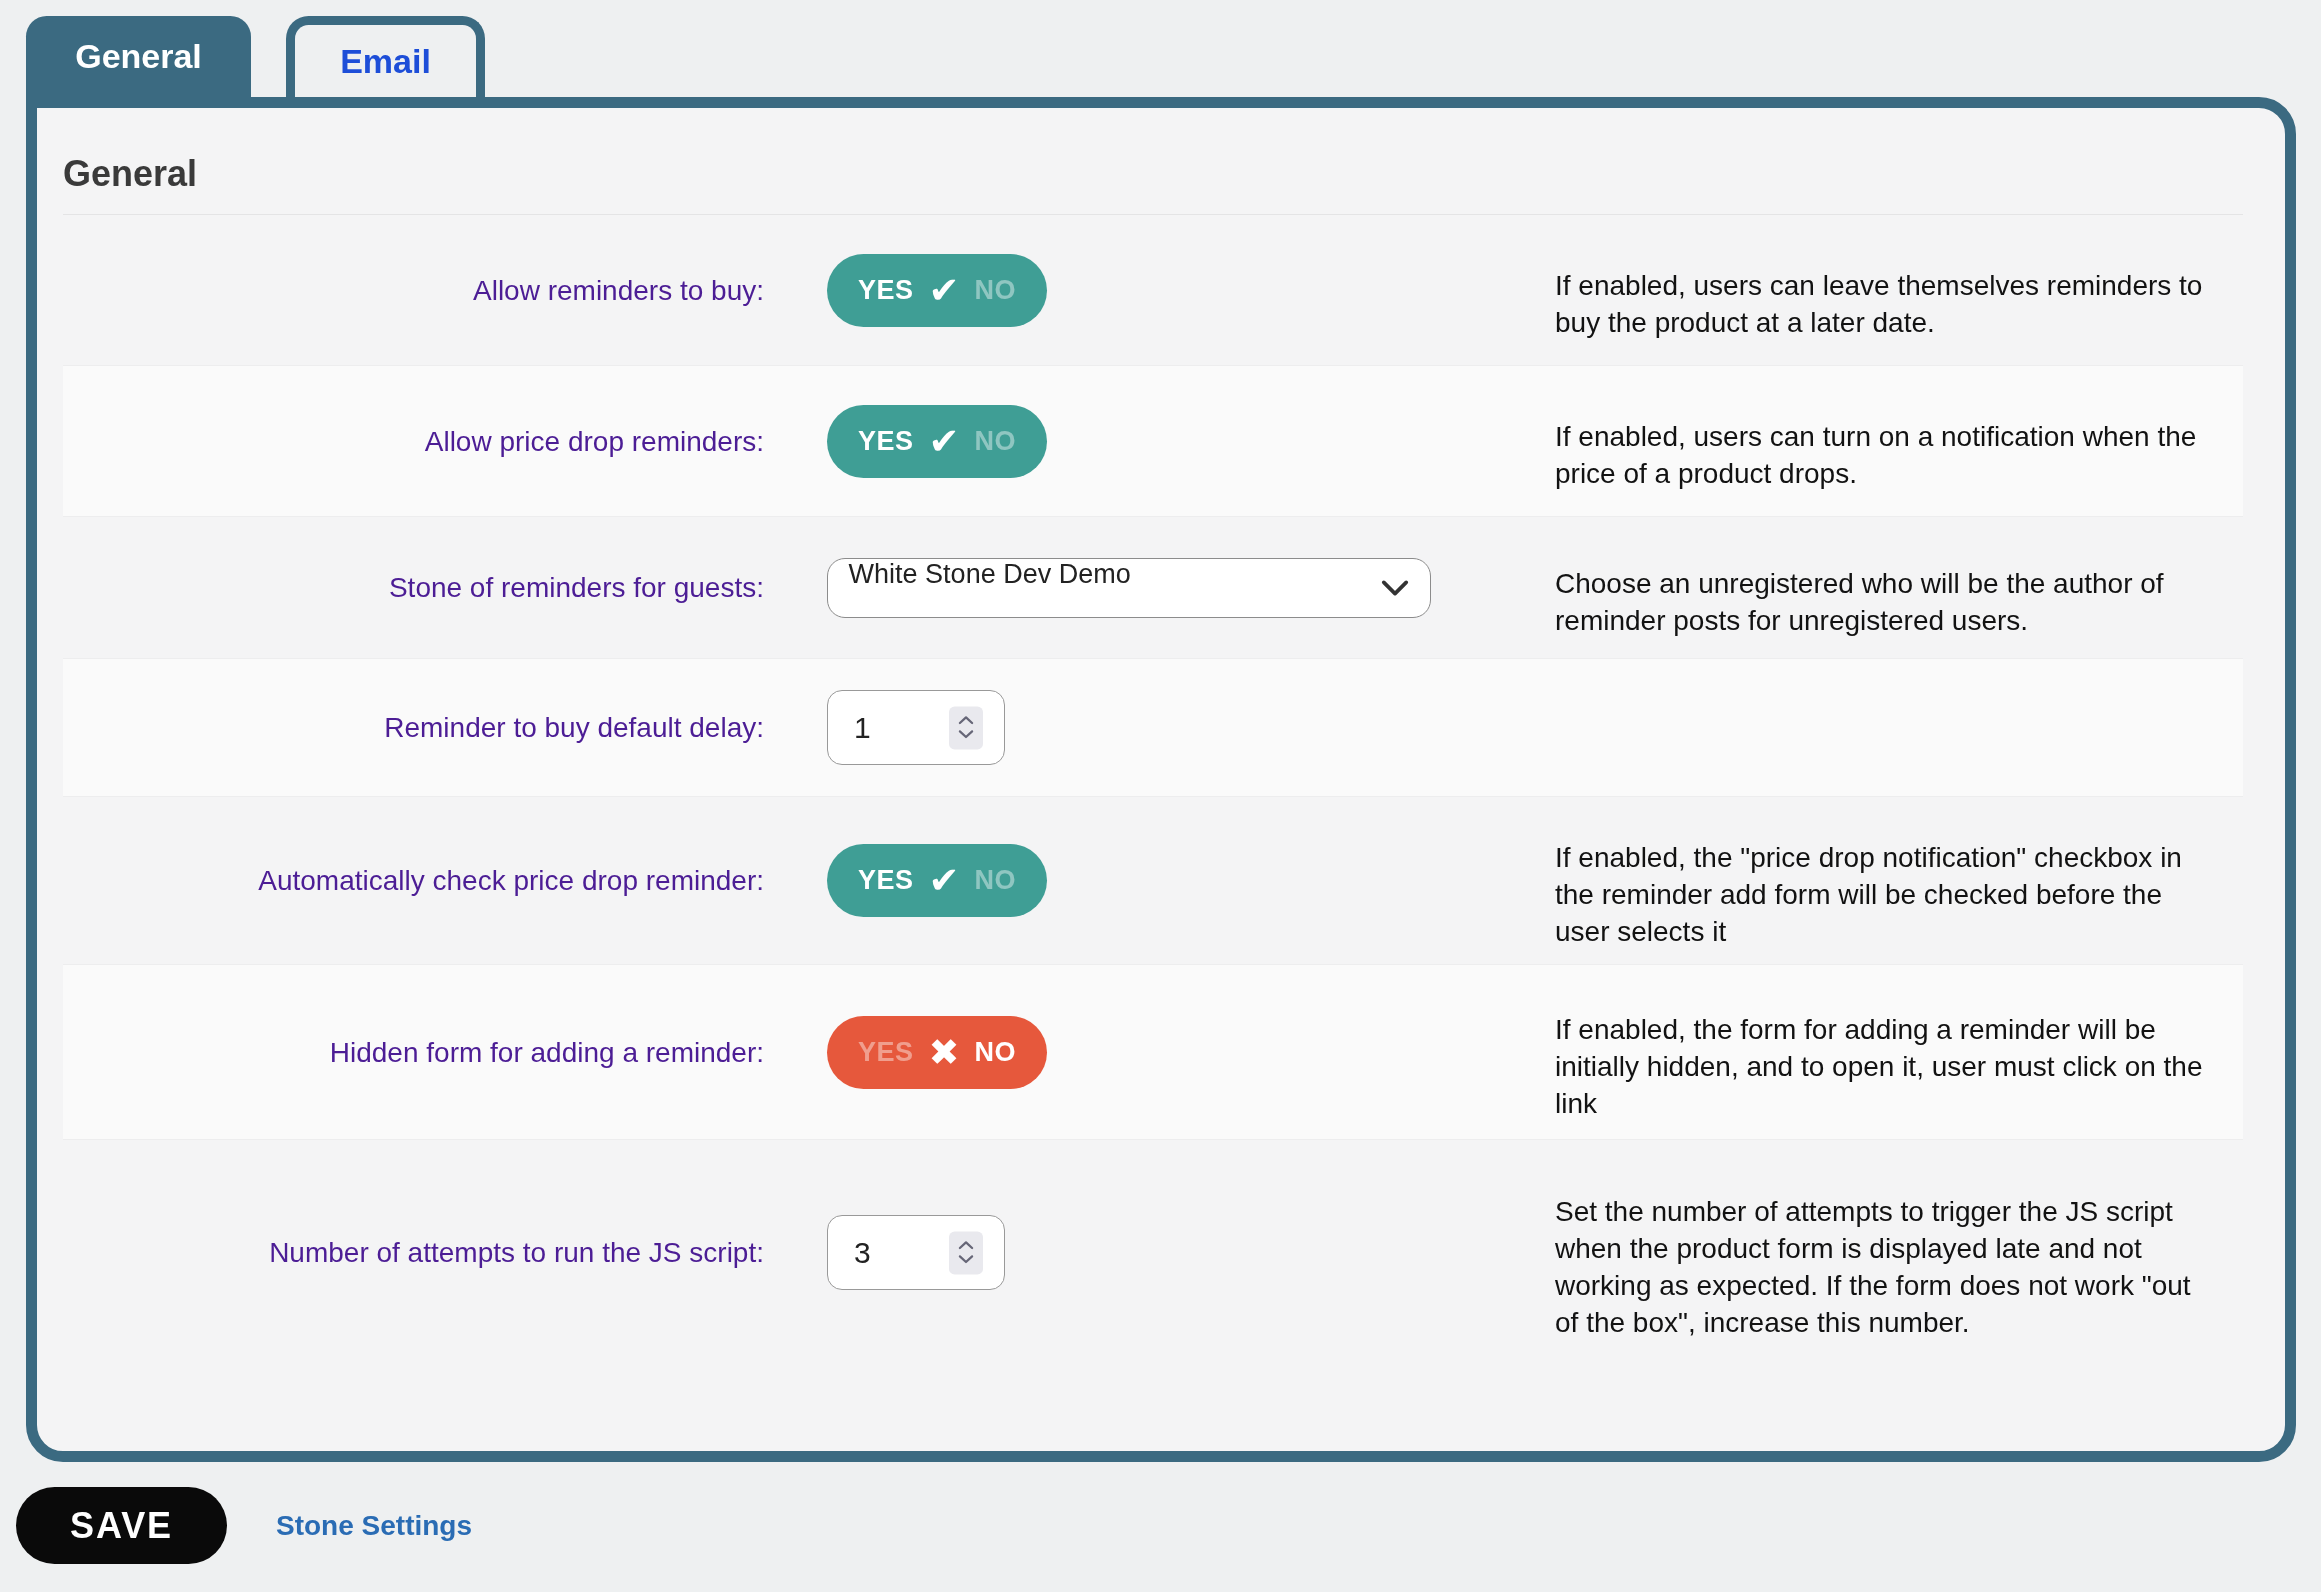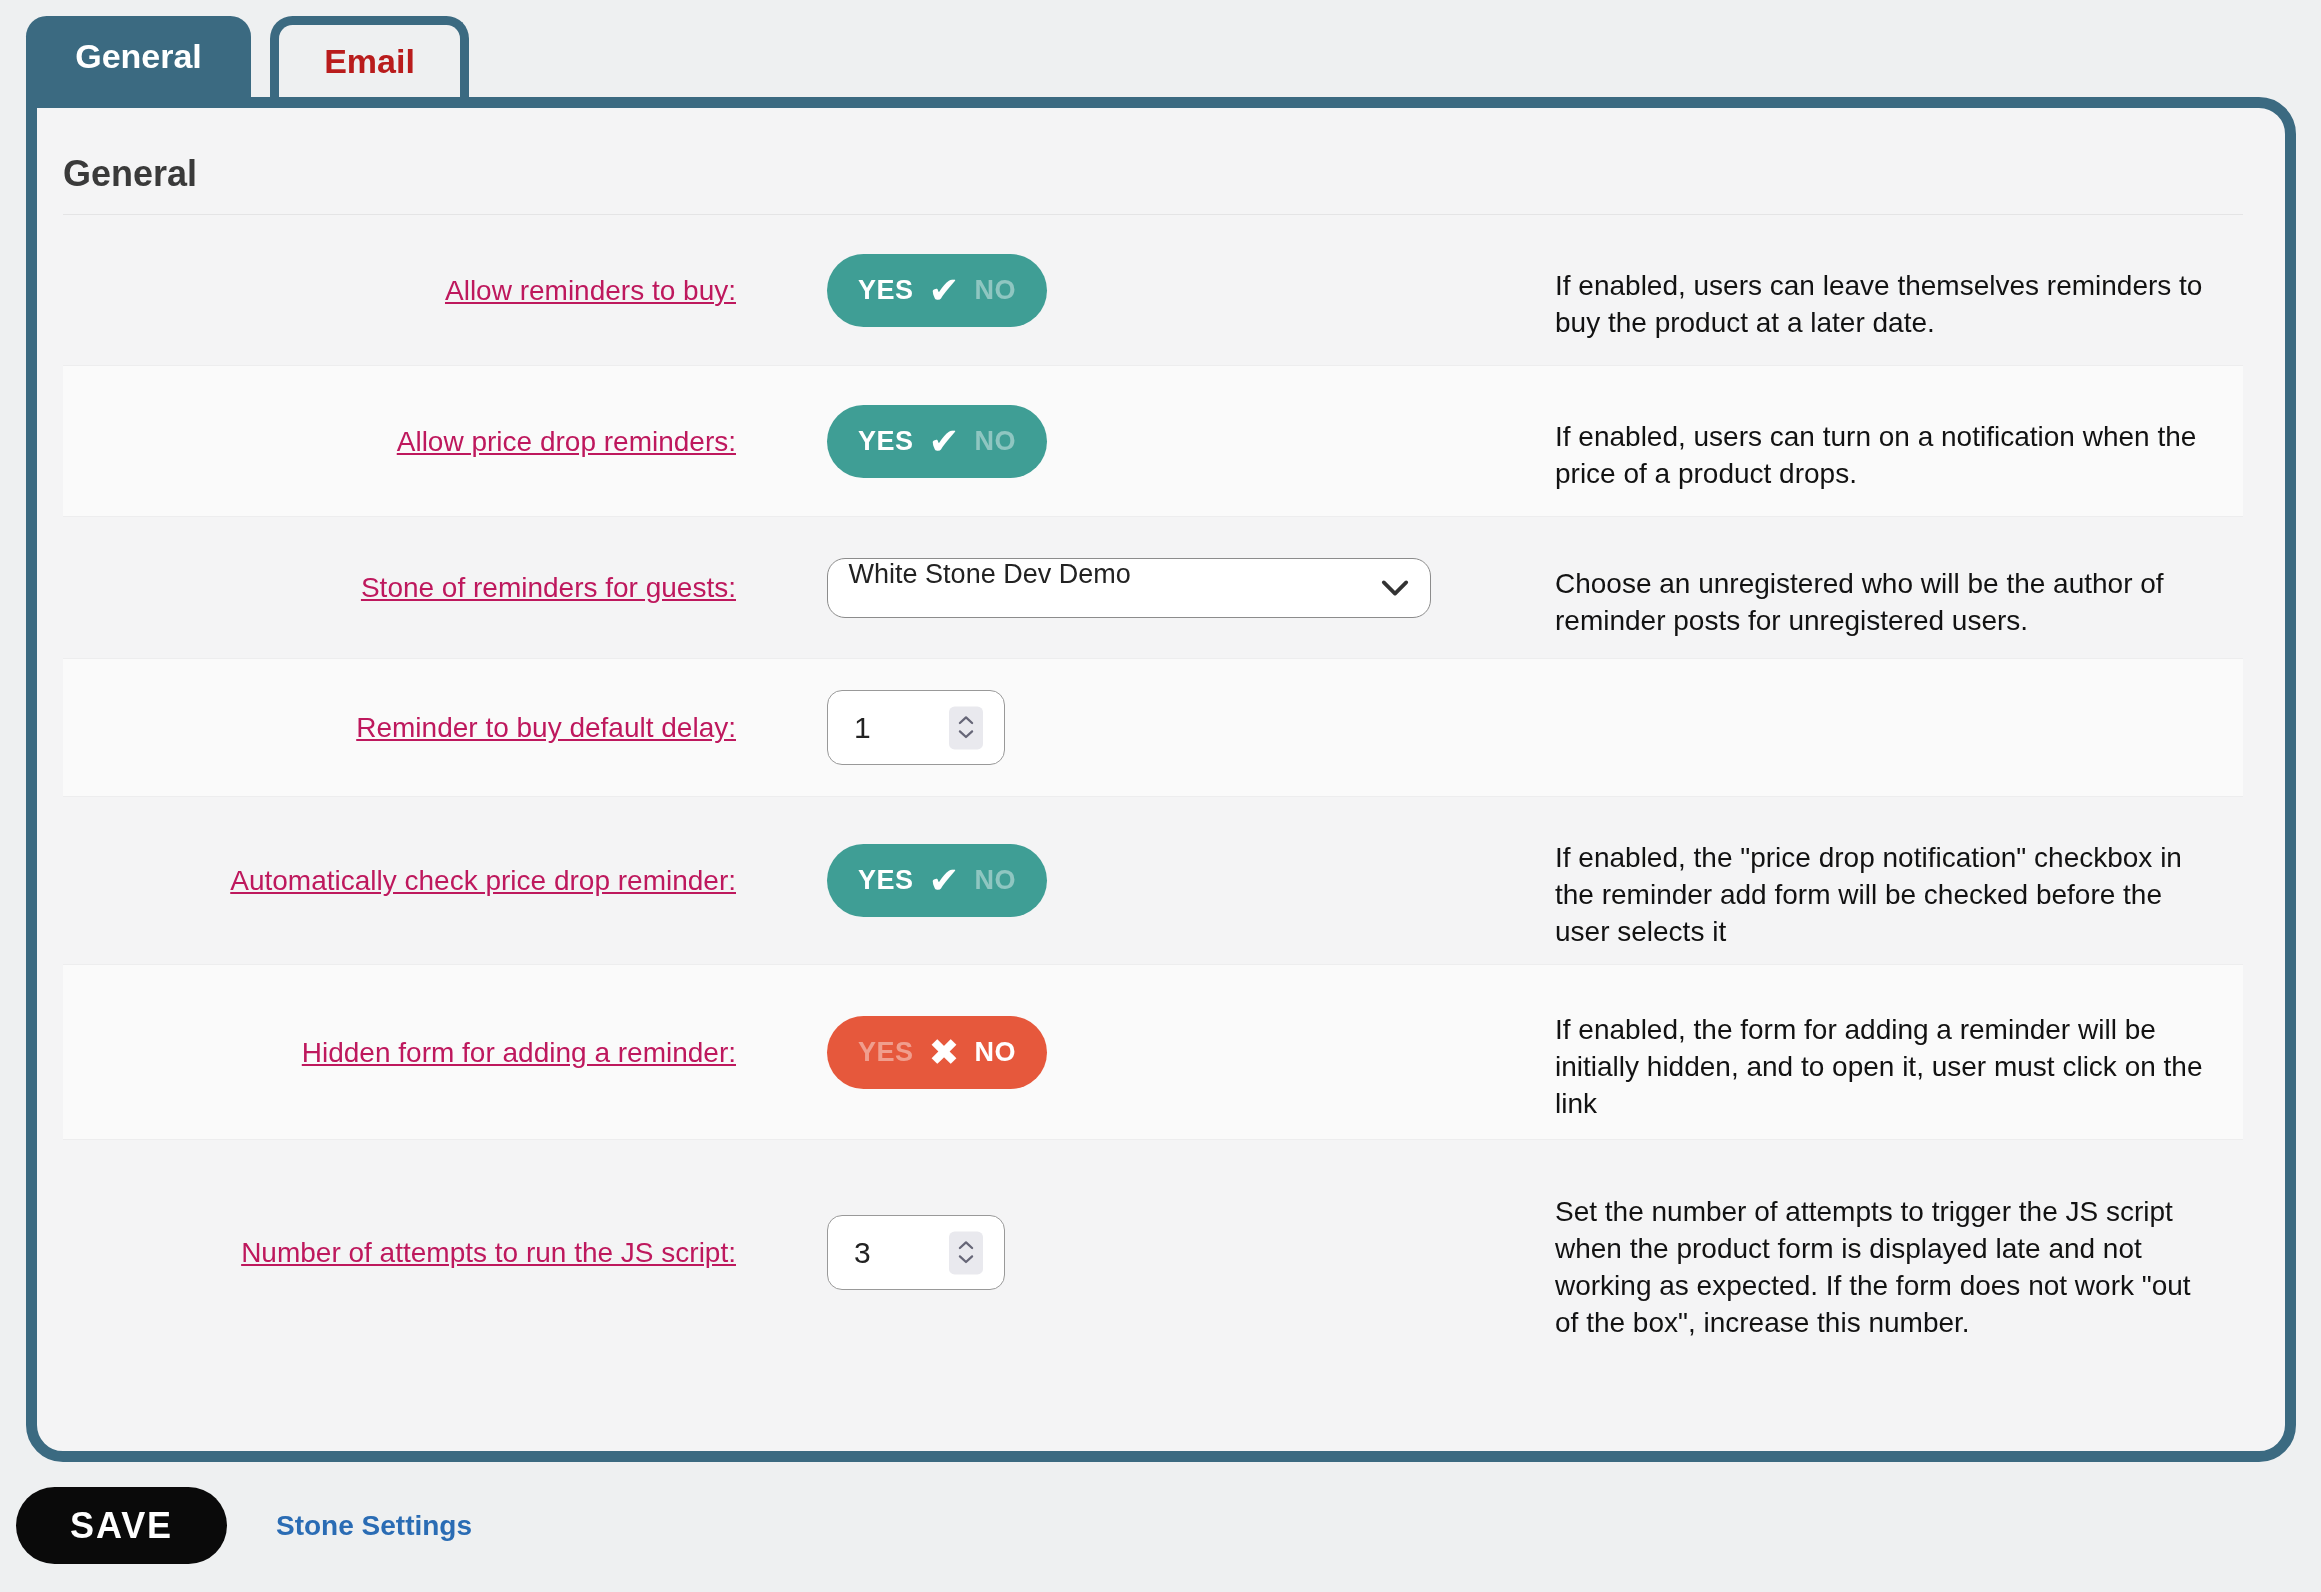--- a/index.html
+++ b/index.html
@@ -32,26 +32,27 @@
   }
   .tab--active {
     background: #3b6a81;
     color: #ffffff;
     min-width: 225px;
     border-radius: 20.6px 20.6px 0 0;
     padding: 0 37px;
   }
   .tab--inactive {
     background: #eef0f1;
-    color: #b91c1c;
+    color: #1d4ed8;
     min-width: 199px;
     border: 9.4px solid #3b6a81;
     border-bottom: none;
     border-radius: 22.5px 22.5px 0 0;
     padding: 0 34px;
+    margin-left: 16px;
   }
 
   
   .panel {
     margin: 0 26px;
     height: 1365px;
     border: 11.2px solid #3b6a81;
     border-radius: 0 37px 37px 37px;
     background: #f4f4f5;
     overflow: hidden;
@@ -71,24 +72,23 @@
     align-items: center;
   }
   .row--alt {
     background: #fafafa;
     border-top: 1.9px solid #ededee;
     border-bottom: 1.9px solid #ededee;
   }
   .row-label {
     font-size: 28px;
     text-align: right;
-    padding-right: 91px;
-    color: #be185d;
+    padding-right: 63px;
+    color: #4c1d95;
     line-height: 37px;
-    text-decoration: underline;
   }
   .row-desc {
     font-size: 28px;
     line-height: 37px;
     color: #121212;
     max-width: 675px;
     padding-right: 9.4px;
     margin-top: 28px;
   }
 

